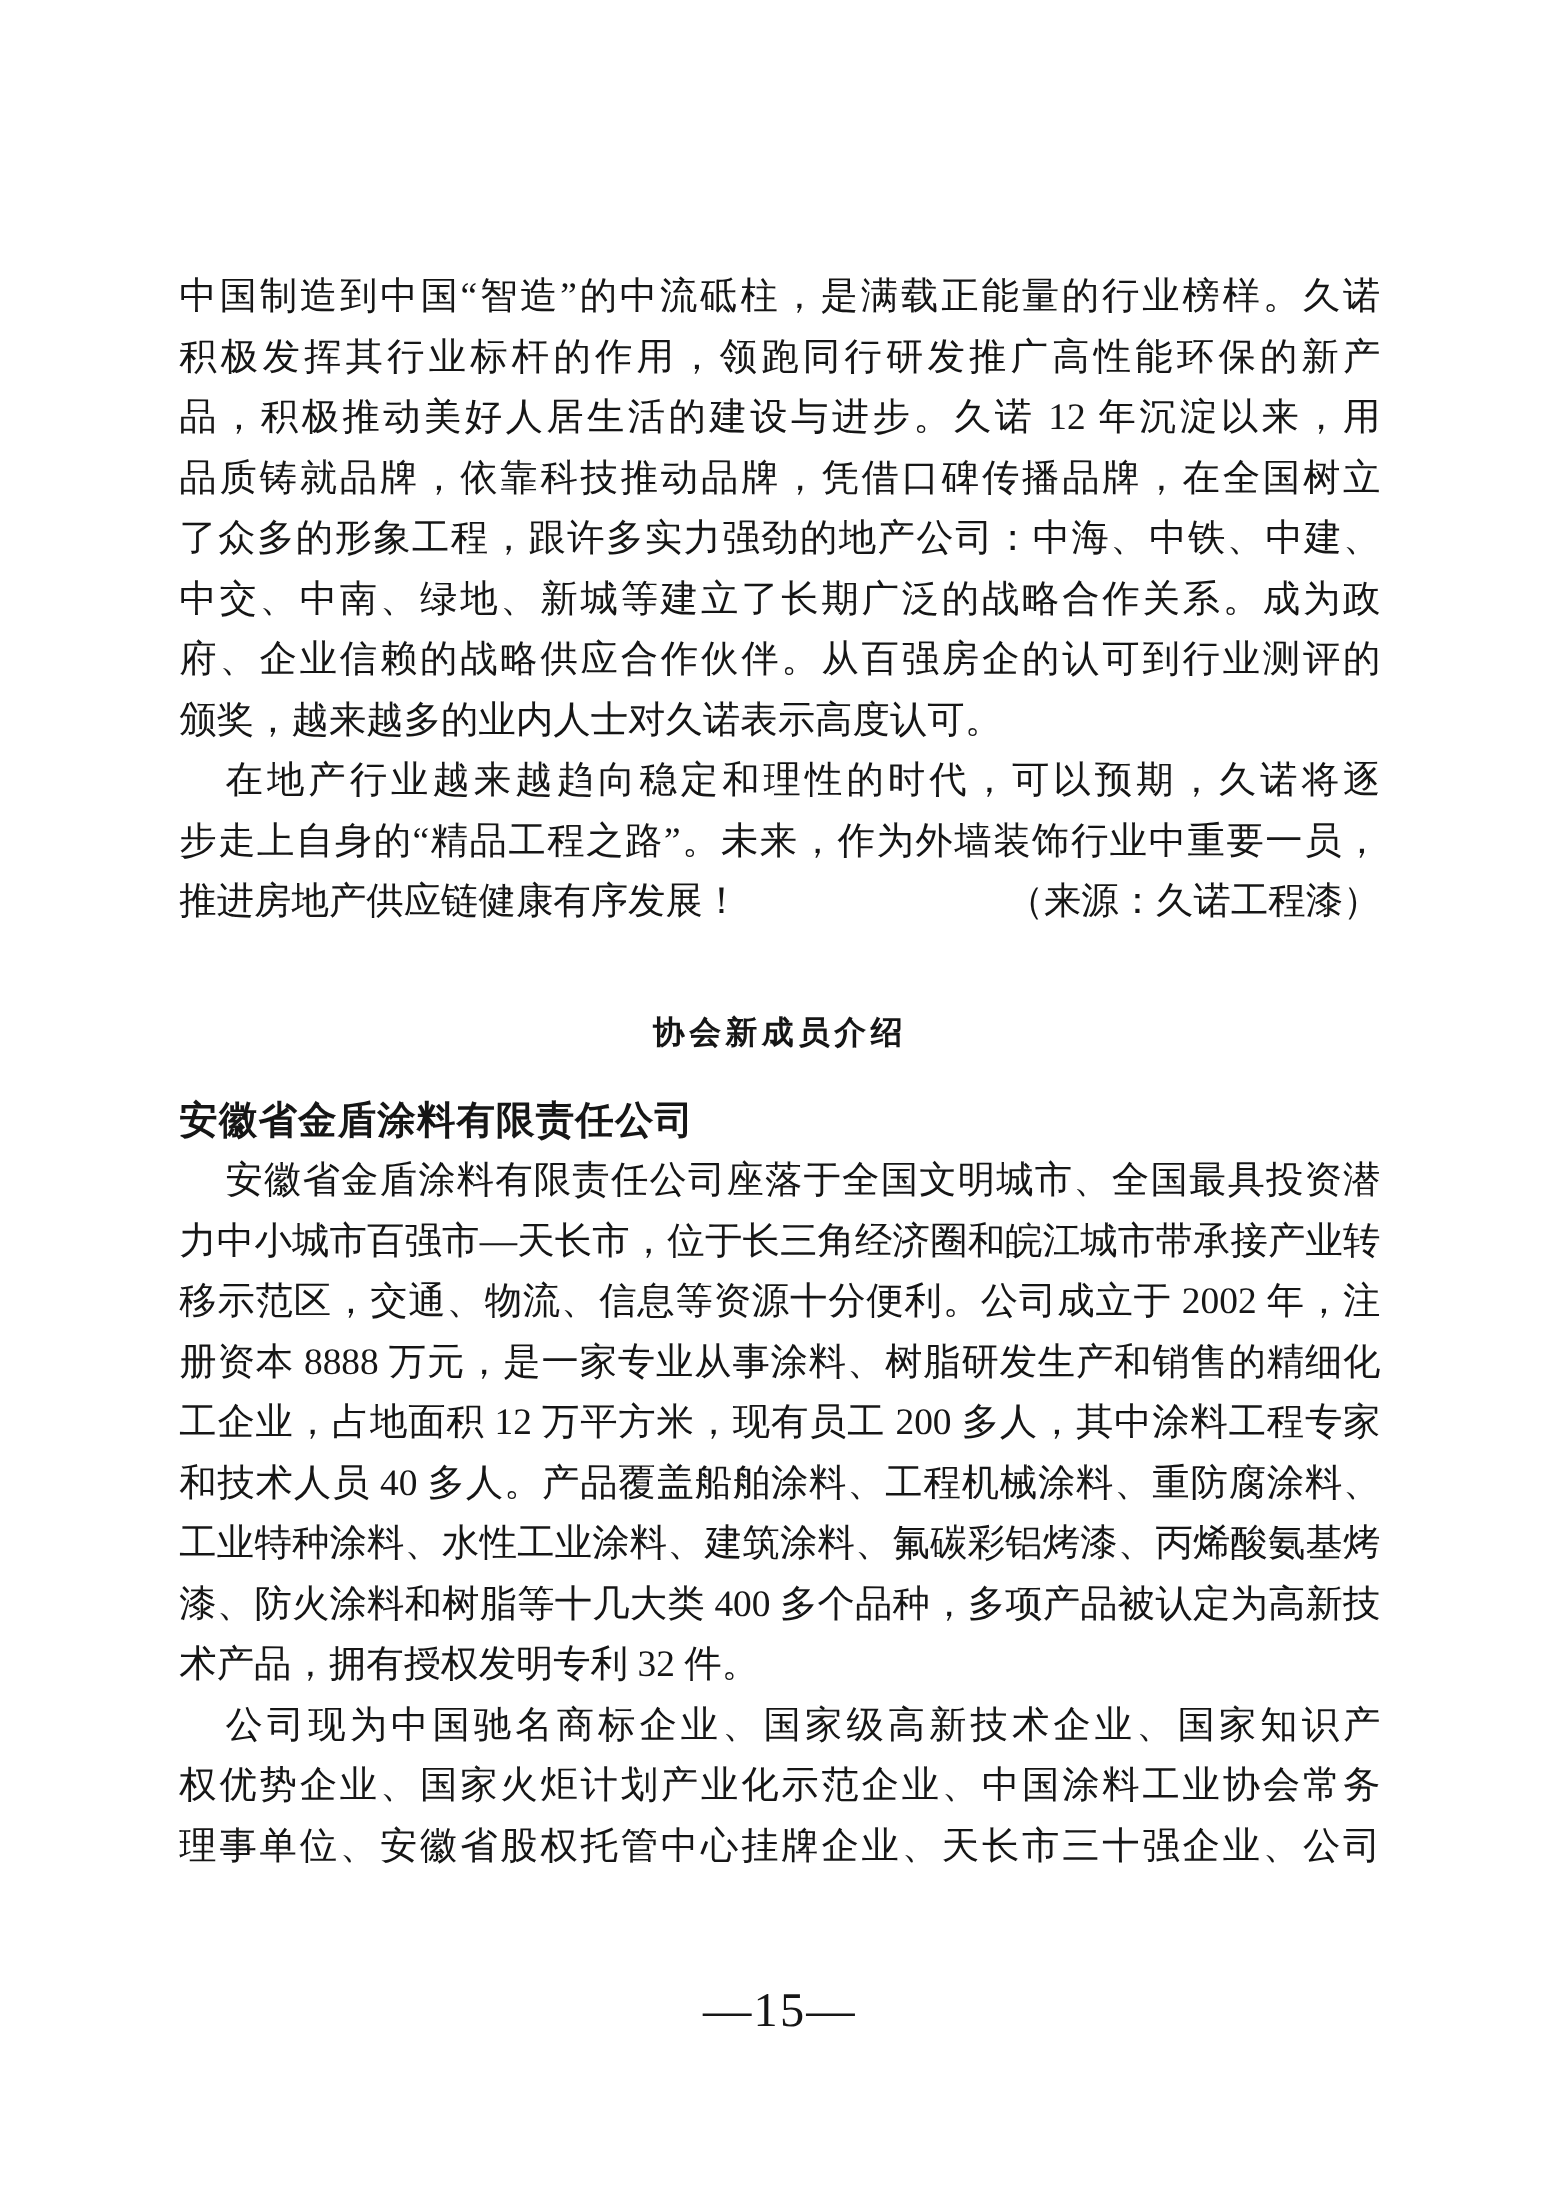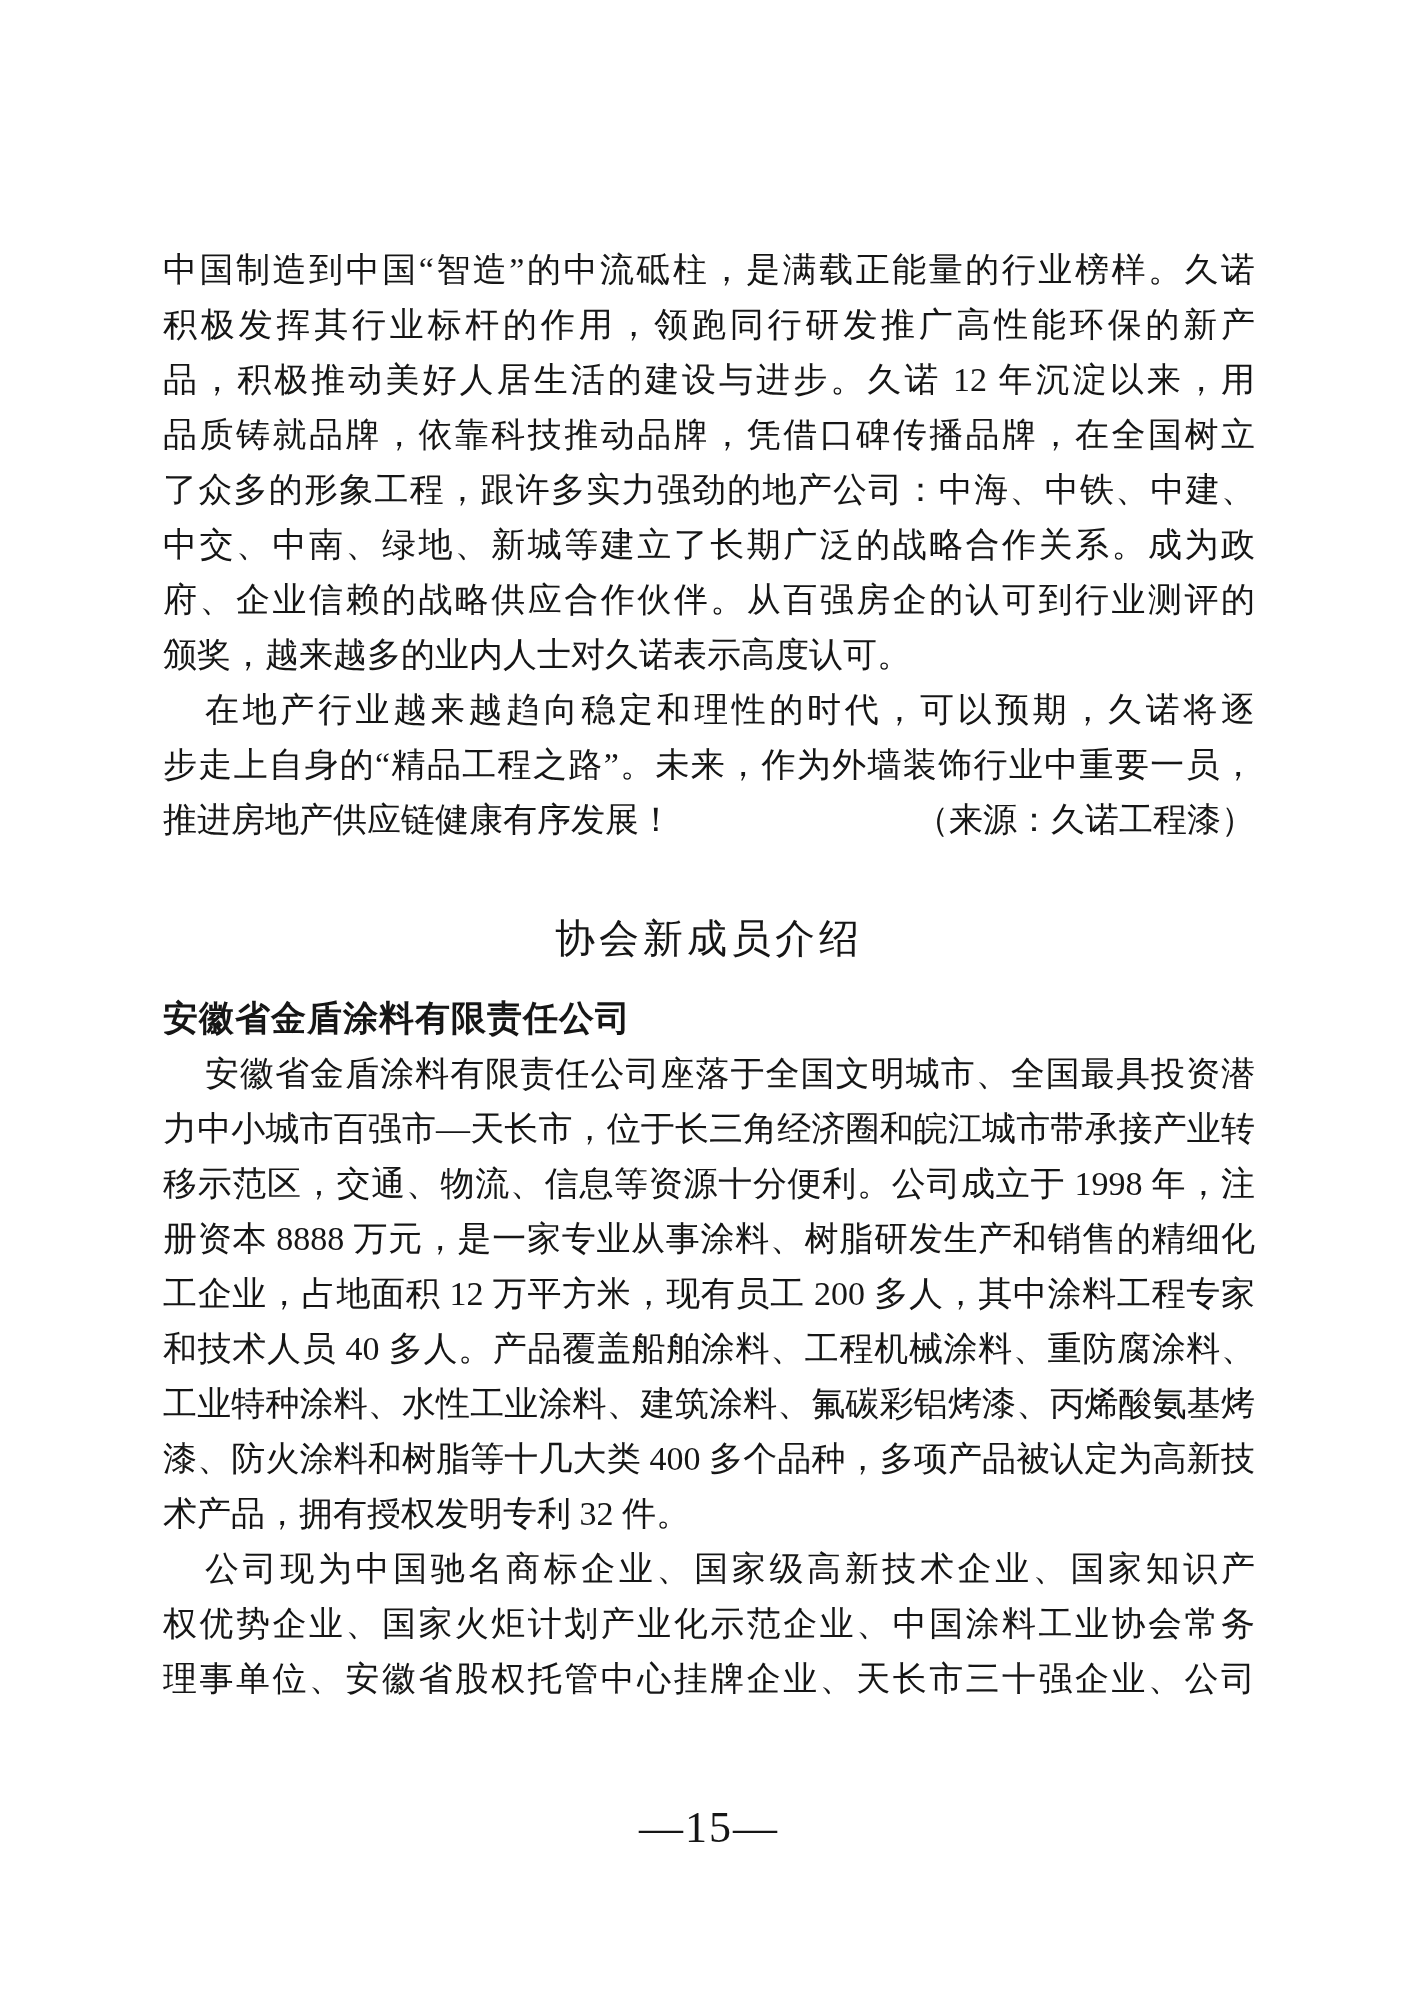--- a/index.html
+++ b/index.html
@@ -36,22 +36,22 @@
     height: 55px;
     line-height: 55px;
     display: flex;
     justify-content: space-between;
     align-items: flex-end;
   }
   .section-heading {
     margin-top: 60px;
     height: 64px;
     line-height: 64px;
-    font-size: 40px;
-    font-weight: normal;
+    font-size: 29px;
+    font-weight: bold;
     text-align: center;
     letter-spacing: 4px;
   }
   .company-heading {
     margin-top: 20px;
     height: 55px;
     line-height: 55px;
     font-size: 35px;
     font-weight: bold;
     letter-spacing: 1px;
@@ -93,21 +93,21 @@
     </div>
   </div>
 
   <div class="section-heading">协会新成员介绍</div>
 
   <div class="company-heading">安徽省金盾涂料有限责任公司</div>
 
   <div class="para">
     <div class="line indent">安徽省金盾涂料有限责任公司座落于全国文明城市、全国最具投资潜</div>
     <div class="line">力中小城市百强市—天长市，位于长三角经济圈和皖江城市带承接产业转</div>
-    <div class="line">移示范区，交通、物流、信息等资源十分便利。公司成立于 1998 年，注</div>
+    <div class="line">移示范区，交通、物流、信息等资源十分便利。公司成立于 2002 年，注</div>
     <div class="line">册资本 8888 万元，是一家专业从事涂料、树脂研发生产和销售的精细化</div>
     <div class="line">工企业，占地面积 12 万平方米，现有员工 200 多人，其中涂料工程专家</div>
     <div class="line">和技术人员 40 多人。产品覆盖船舶涂料、工程机械涂料、重防腐涂料、</div>
     <div class="line">工业特种涂料、水性工业涂料、建筑涂料、氟碳彩铝烤漆、丙烯酸氨基烤</div>
     <div class="line">漆、防火涂料和树脂等十几大类 400 多个品种，多项产品被认定为高新技</div>
     <div class="line left">术产品，拥有授权发明专利 32 件。</div>
   </div>
 
   <div class="para">
     <div class="line indent">公司现为中国驰名商标企业、国家级高新技术企业、国家知识产</div>

